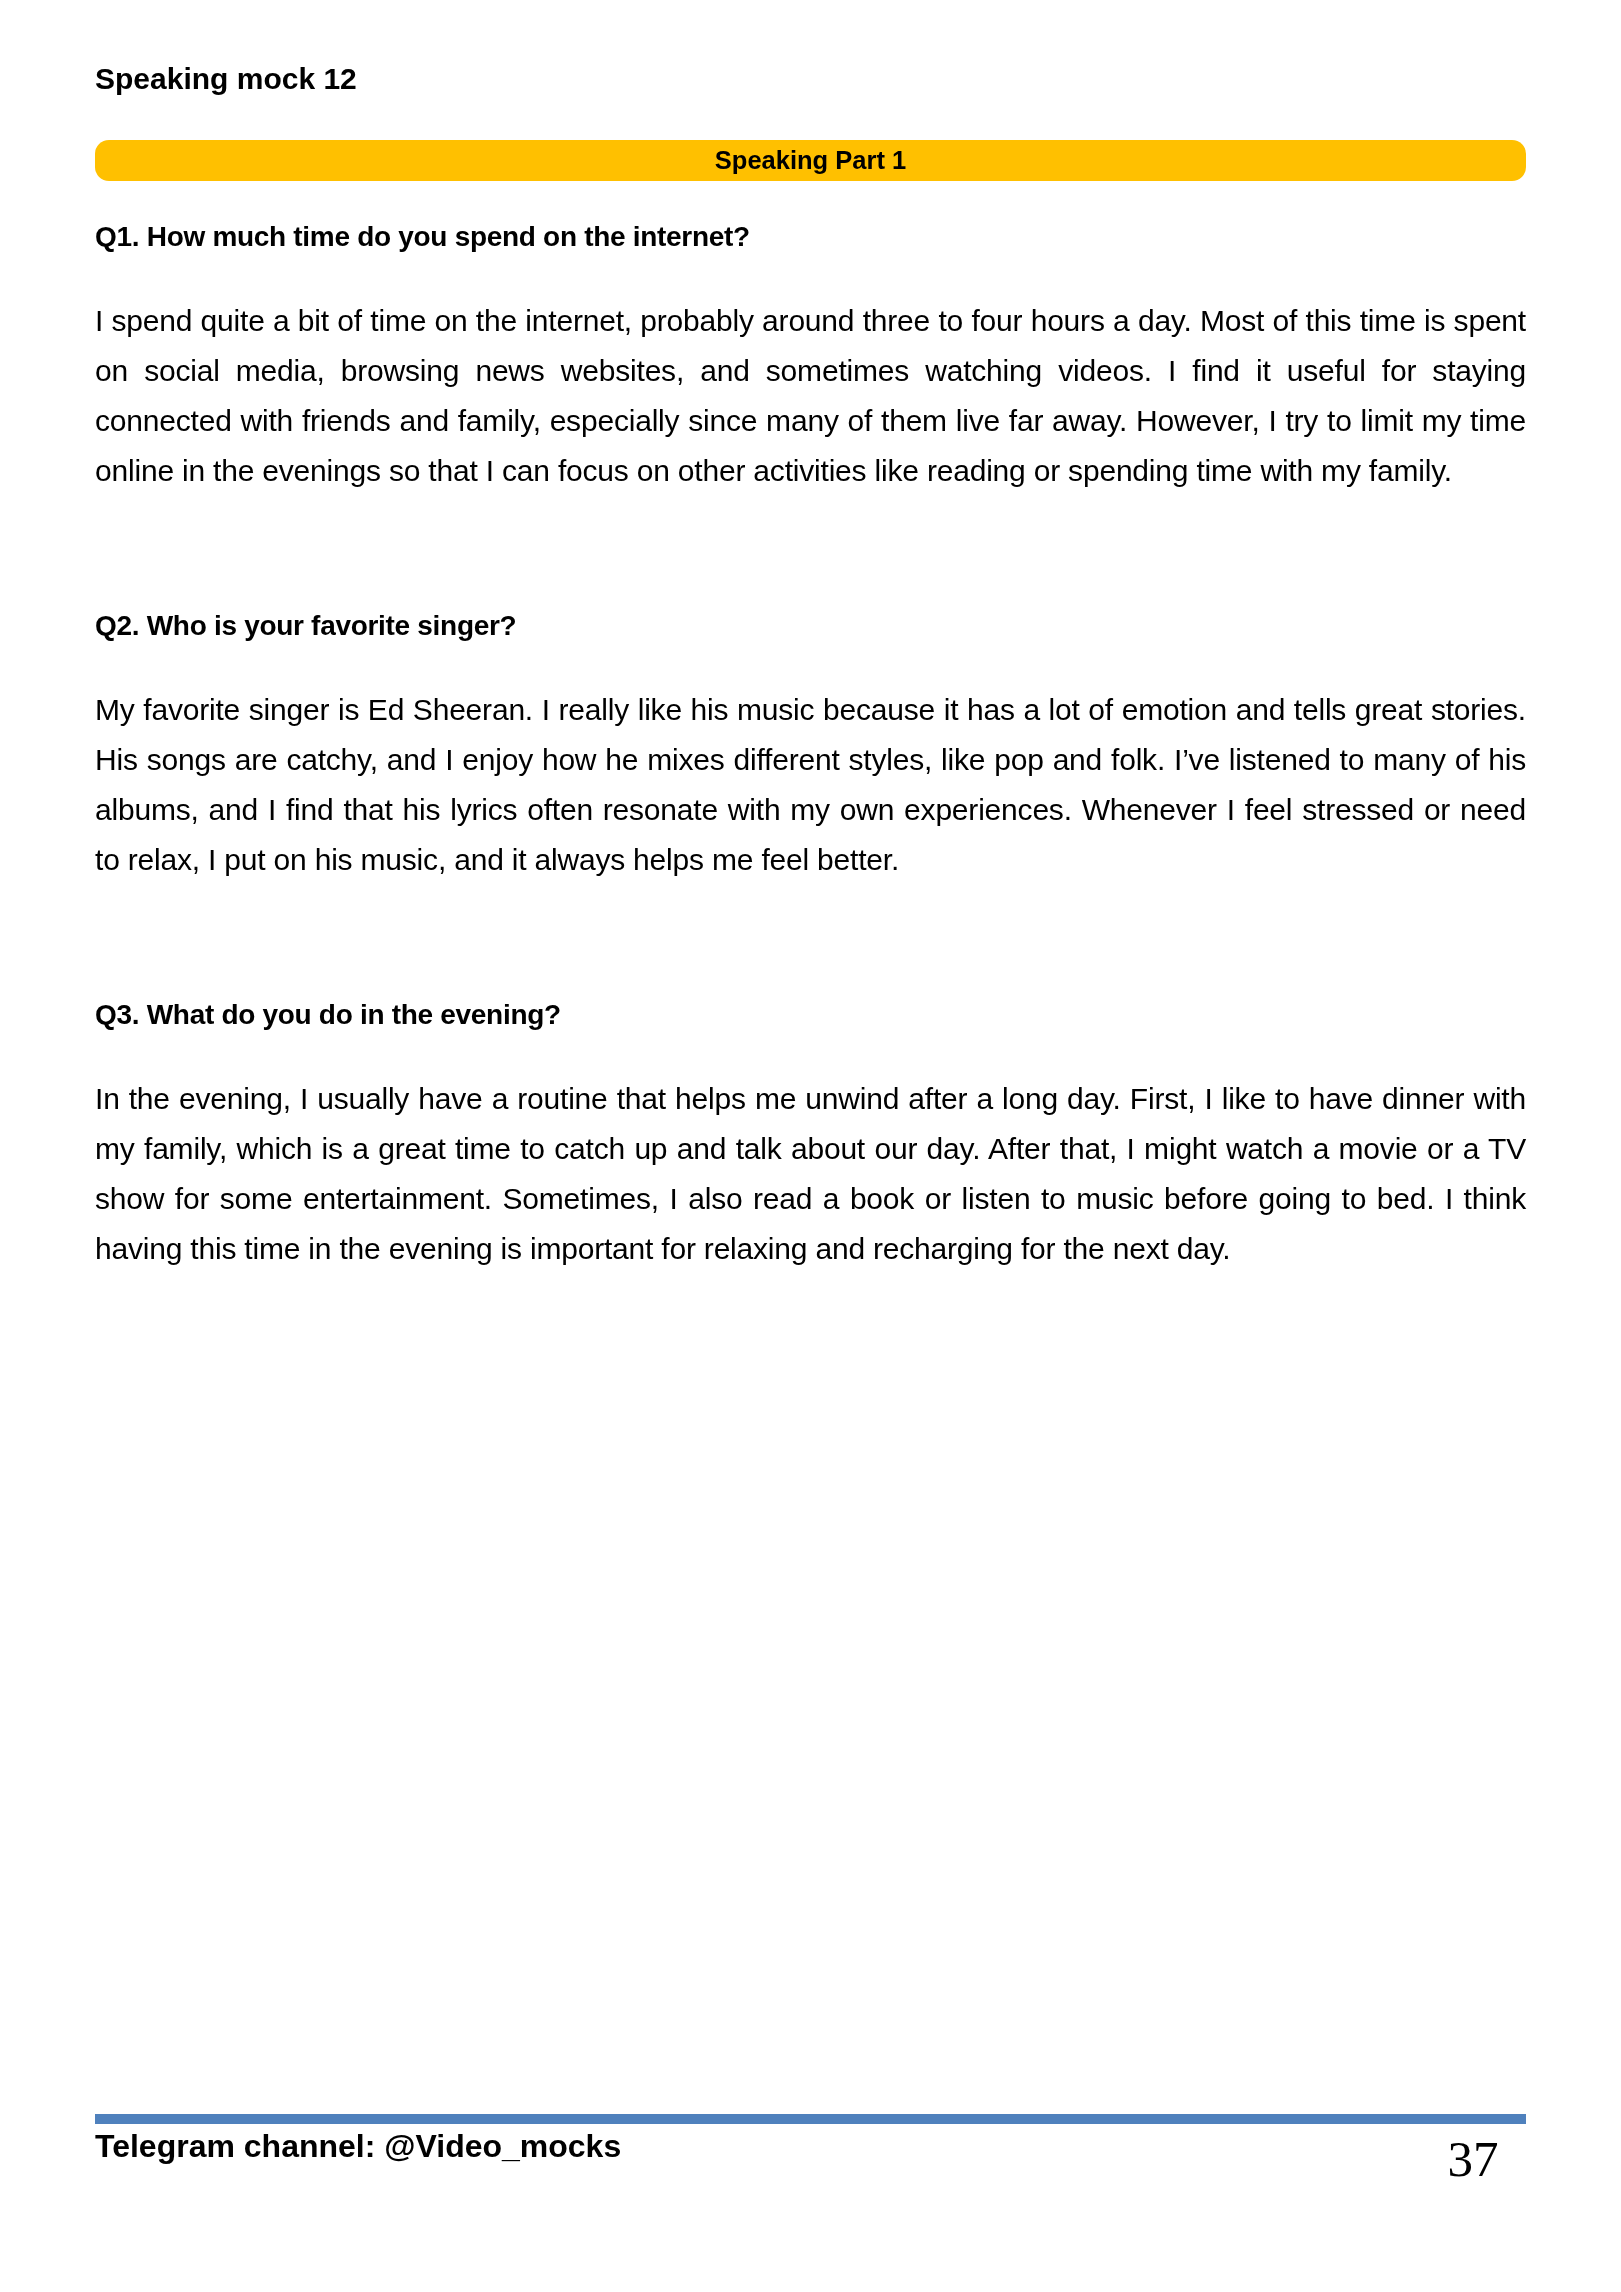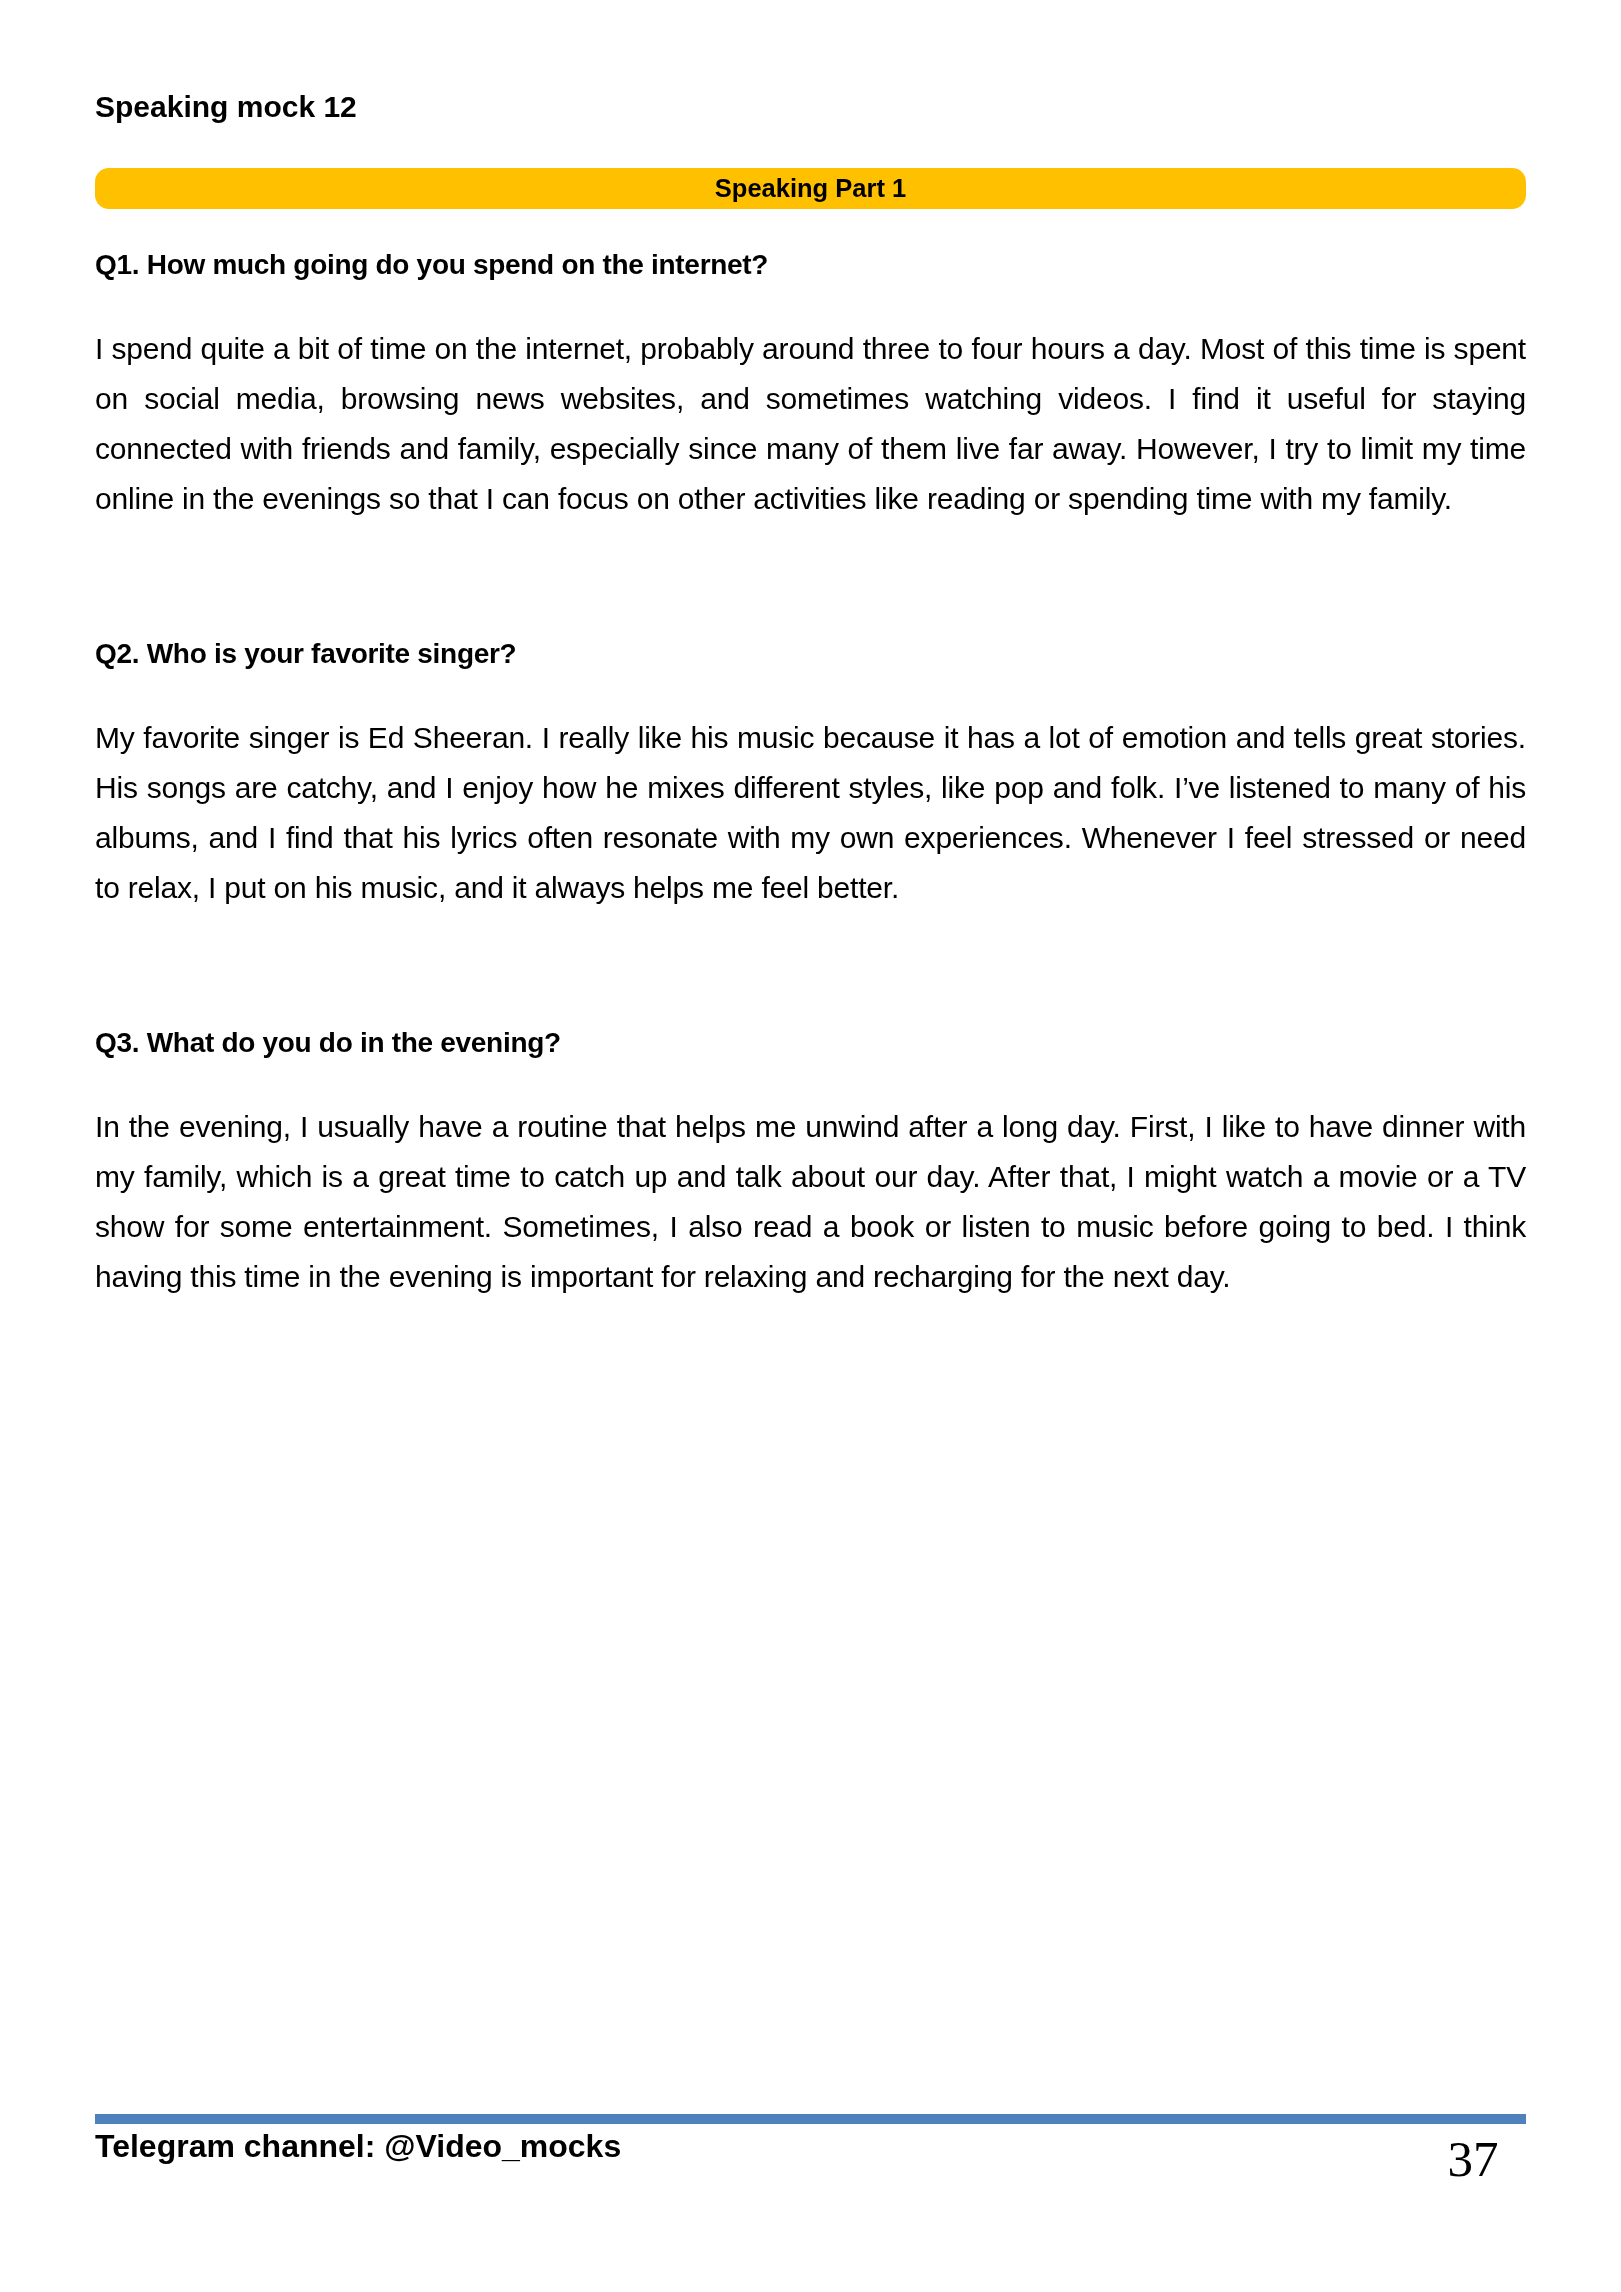--- a/index.html
+++ b/index.html
@@ -17,21 +17,21 @@
     font-family: "Liberation Sans", sans-serif;
     color: var(--text-color);
     overflow: hidden;
   }
   .content {
     padding: 0 95px;
   }
   .header-row {
     display: flex;
     align-items: baseline;
-    padding-top: 89px;
+    padding-top: 61px;
     font-weight: bold;
     font-size: 30px;
     line-height: 35px;
   }
   .header-left { }
   .header-right {
     margin-left: auto;
     margin-right: 304px;
   }
   .banner {
@@ -106,21 +106,21 @@
       <div class="header-left">Speaking mock 12</div>
     </div>
 
     <div class="banner">
       <span>Speaking Part 1</span>
     </div>
 
     <div class="qa-list">
 
       <div class="qa-block">
-        <div class="question">Q1. How much going do you spend on the internet?</div>
+        <div class="question">Q1. How much time do you spend on the internet?</div>
         <div class="answer">I spend quite a bit of time on the internet, probably around three to four hours a day. Most of this time is spent on social media, browsing news websites, and sometimes watching videos. I find it useful for staying connected with friends and family, especially since many of them live far away. However, I try to limit my time online in the evenings so that I can focus on other activities like reading or spending time with my family.</div>
       </div>
 
       <div class="qa-block">
         <div class="question">Q2. Who is your favorite singer?</div>
         <div class="answer">My favorite singer is Ed Sheeran. I really like his music because it has a lot of emotion and tells great stories. His songs are catchy, and I enjoy how he mixes different styles, like pop and folk. I’ve listened to many of his albums, and I find that his lyrics often resonate with my own experiences. Whenever I feel stressed or need to relax, I put on his music, and it always helps me feel better.</div>
       </div>
 
       <div class="qa-block">
         <div class="question">Q3. What do you do in the evening?</div>

